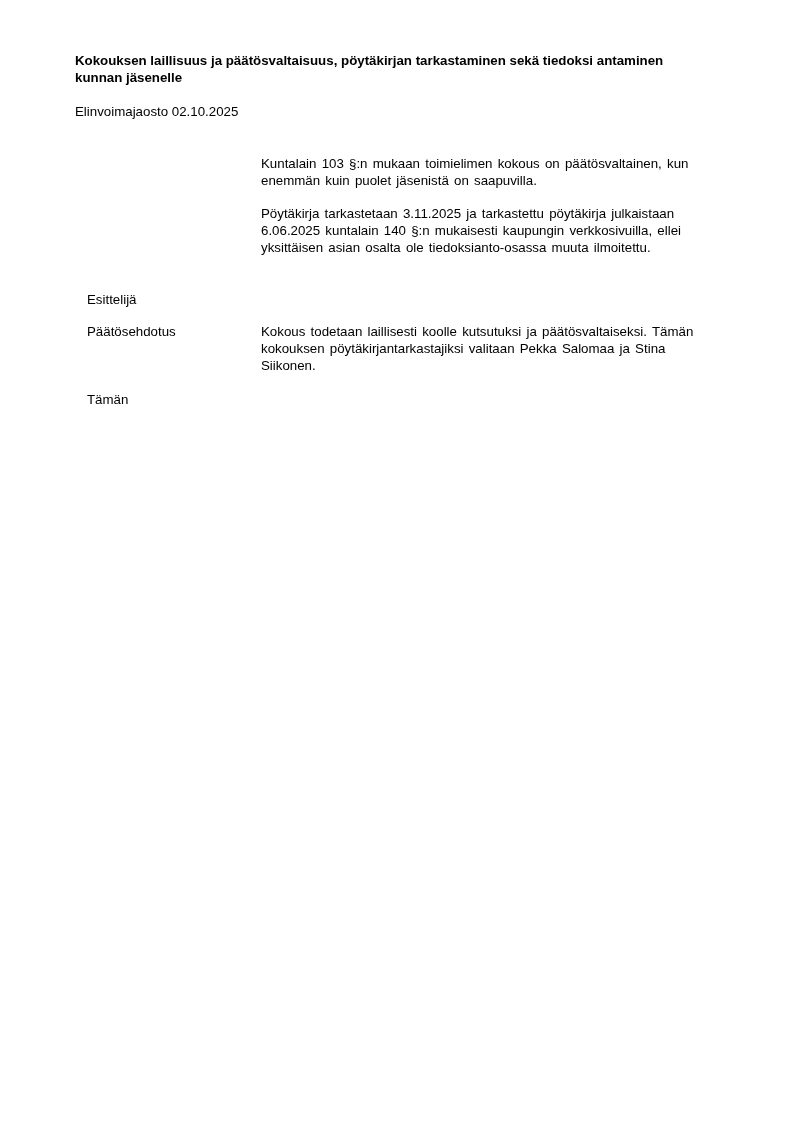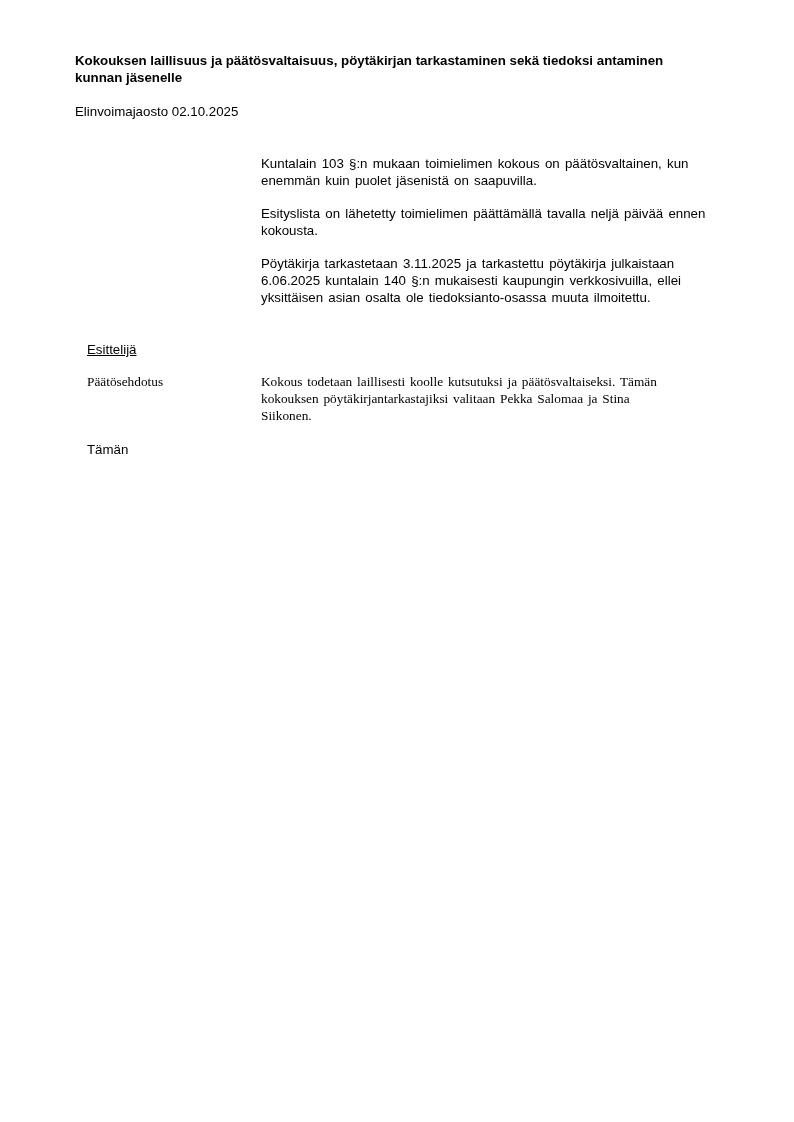--- a/index.html
+++ b/index.html
@@ -33,22 +33,22 @@
   .committee-line {
     margin: 0 0 35px 0;
     white-space: pre-line;
   }
   .row {
     display: flex;
     align-items: flex-start;
     margin: 0 0 16px 12px;
   }
   .row.gap-large { margin-bottom: 35px; }
-  .row.gap-field { margin-bottom: 15px; text-decoration: underline; }
-  .row.gap-field-lg { margin-bottom: 17px; font-family: Liberation Serif, serif; }
+  .row.gap-field { margin-bottom: 15px; }
+  .row.gap-field-lg { margin-bottom: 17px; }
   .row-label {
     flex: 0 0 174px;
     width: 174px;
     white-space: pre-line;
   }
   .row-content {
     flex: 0 0 482px;
     width: 482px;
     white-space: pre-line;
     word-spacing: 1.5px;
@@ -63,25 +63,20 @@
 kunnan jäsenelle</div>
 
   <div class="committee-line">Elinvoimajaosto 02.10.2025</div>
 
   <div class="row">
     <div class="row-label"></div>
     <div class="row-content">Kuntalain 103 §:n mukaan toimielimen kokous on päätösvaltainen, kun
 enemmän kuin puolet jäsenistä on saapuvilla.</div>
   </div>
 
-  <div class="row">
-    <div class="row-label"></div>
-    <div class="row-content">Esityslista on lähetetty toimielimen päättämällä tavalla neljä päivää ennen
-kokousta.</div>
-  </div>
 
   <div class="row gap-large">
     <div class="row-label"></div>
     <div class="row-content">Pöytäkirja tarkastetaan 3.11.2025 ja tarkastettu pöytäkirja julkaistaan
 6.06.2025 kuntalain 140 §:n mukaisesti kaupungin verkkosivuilla, ellei
 yksittäisen asian osalta ole tiedoksianto-osassa muuta ilmoitettu.</div>
   </div>
 
   <div class="row gap-field">
     <div class="row-label">Esittelijä</div>

